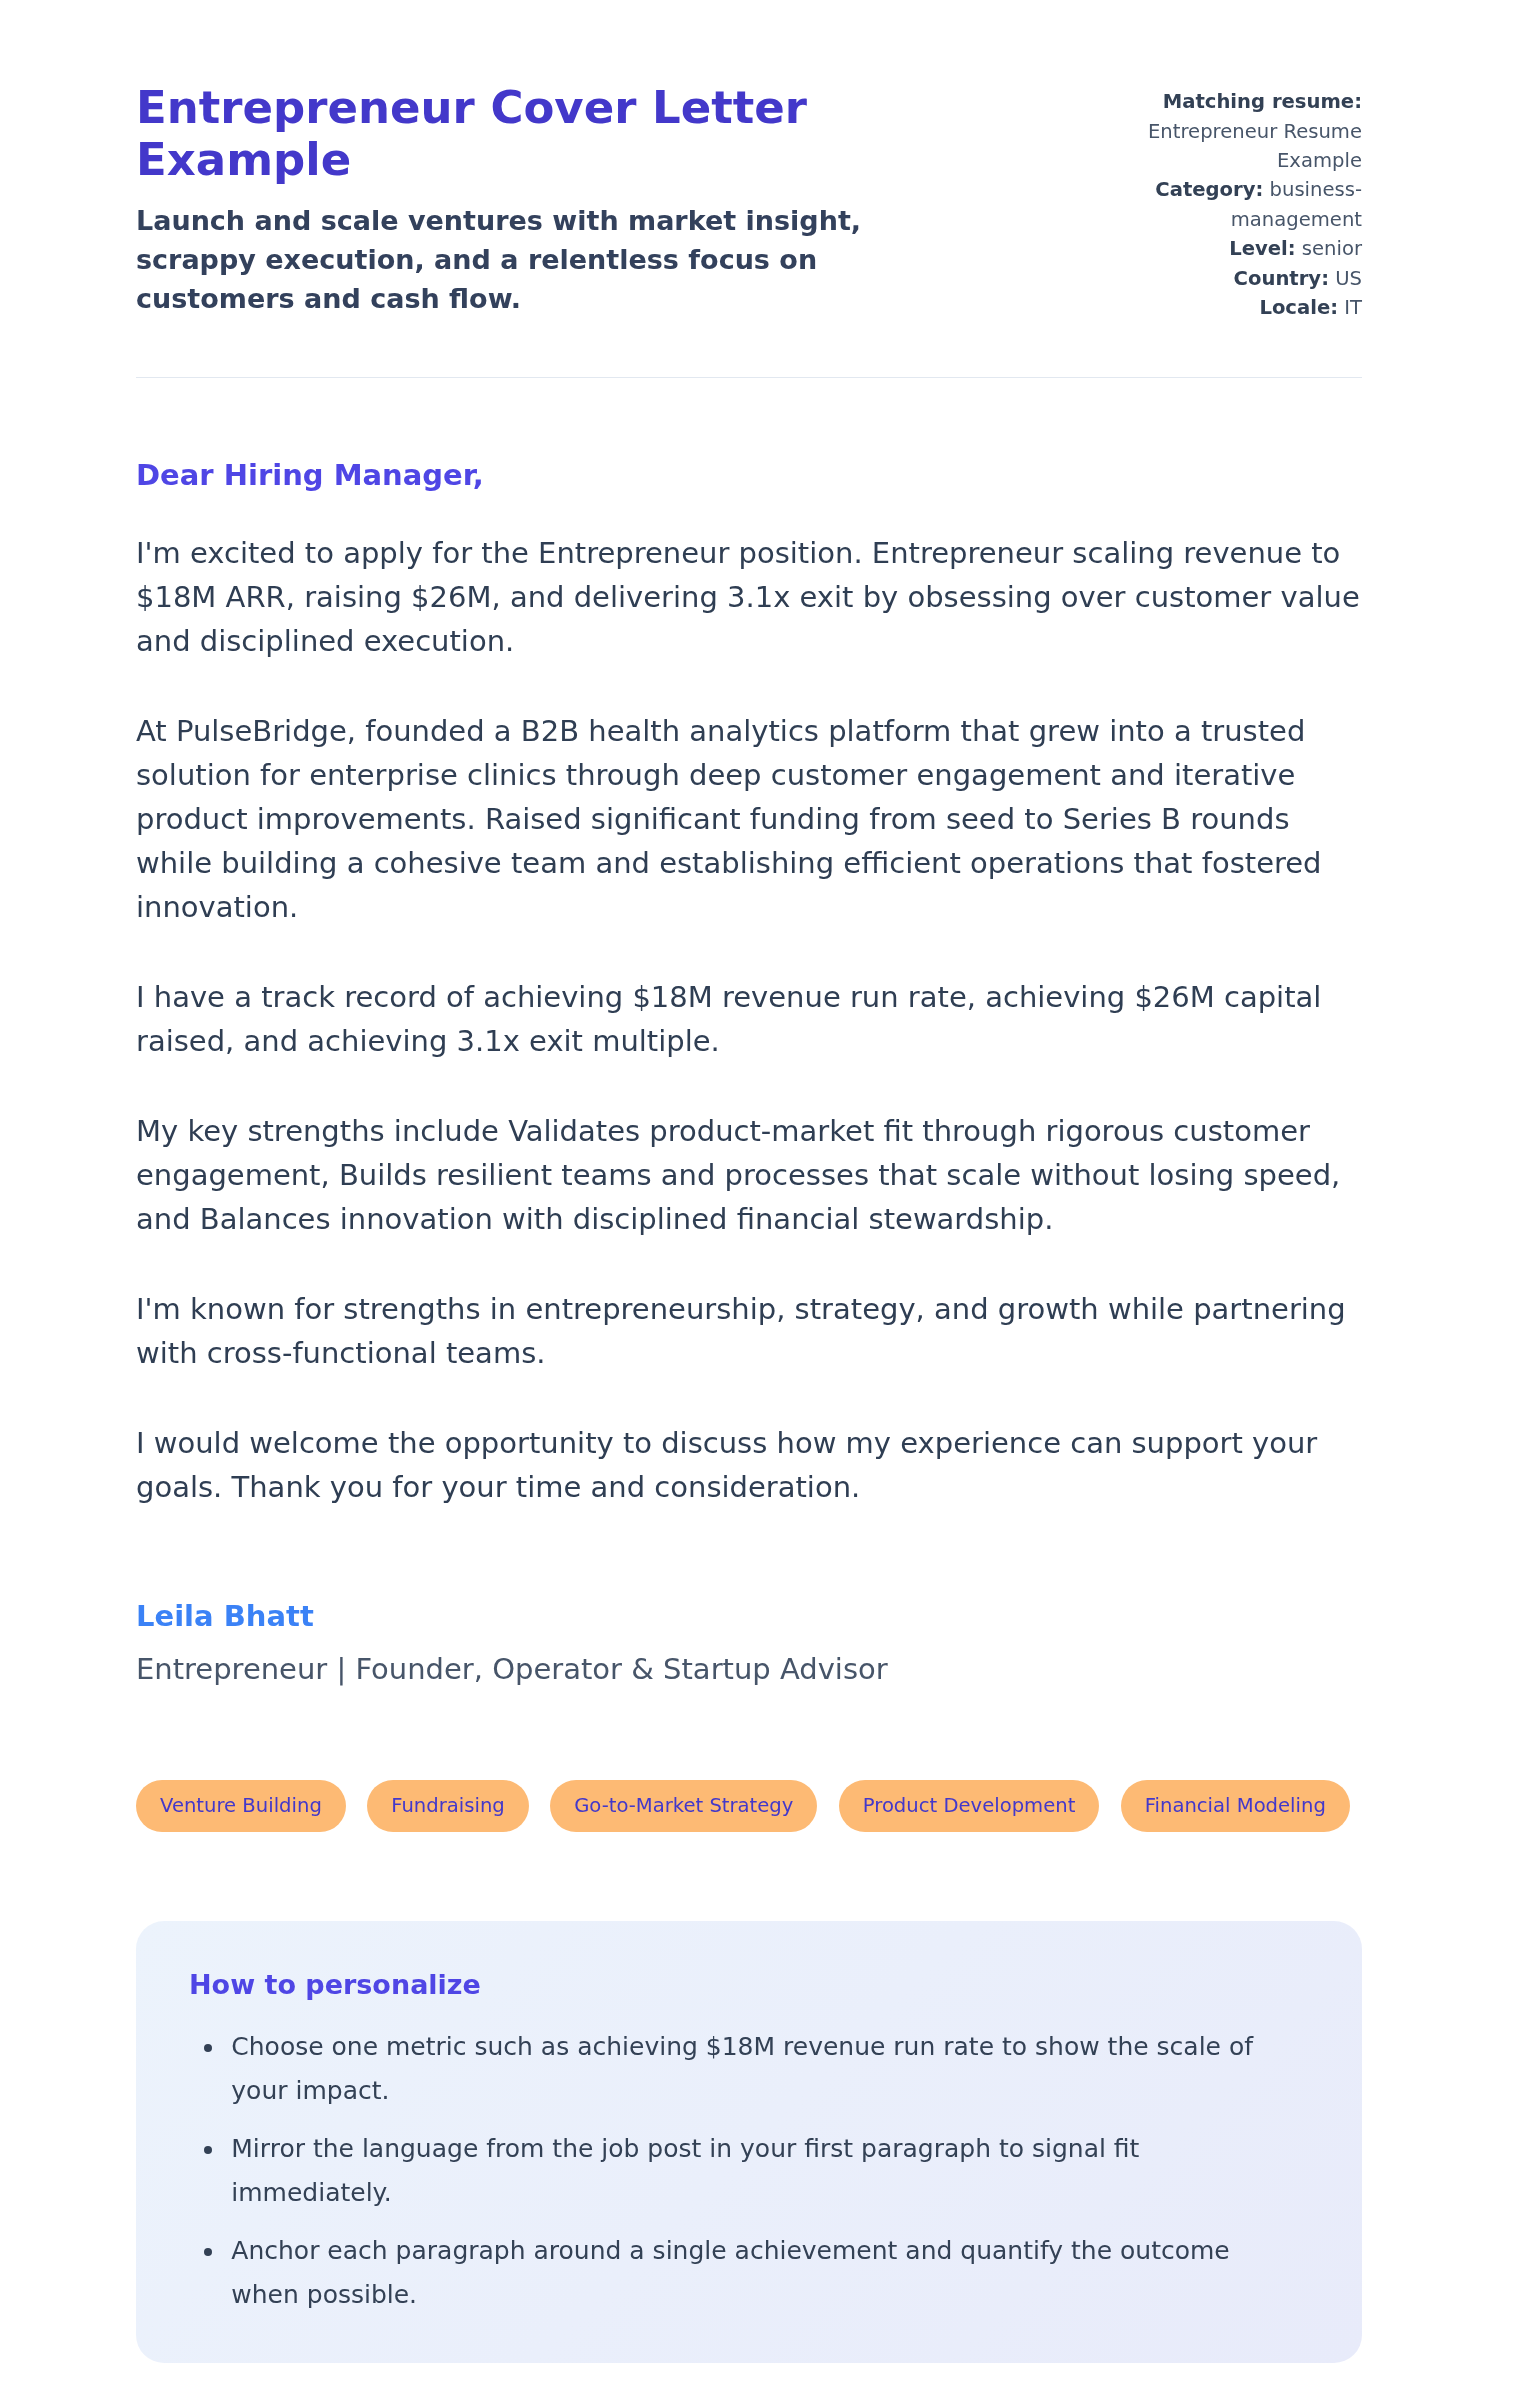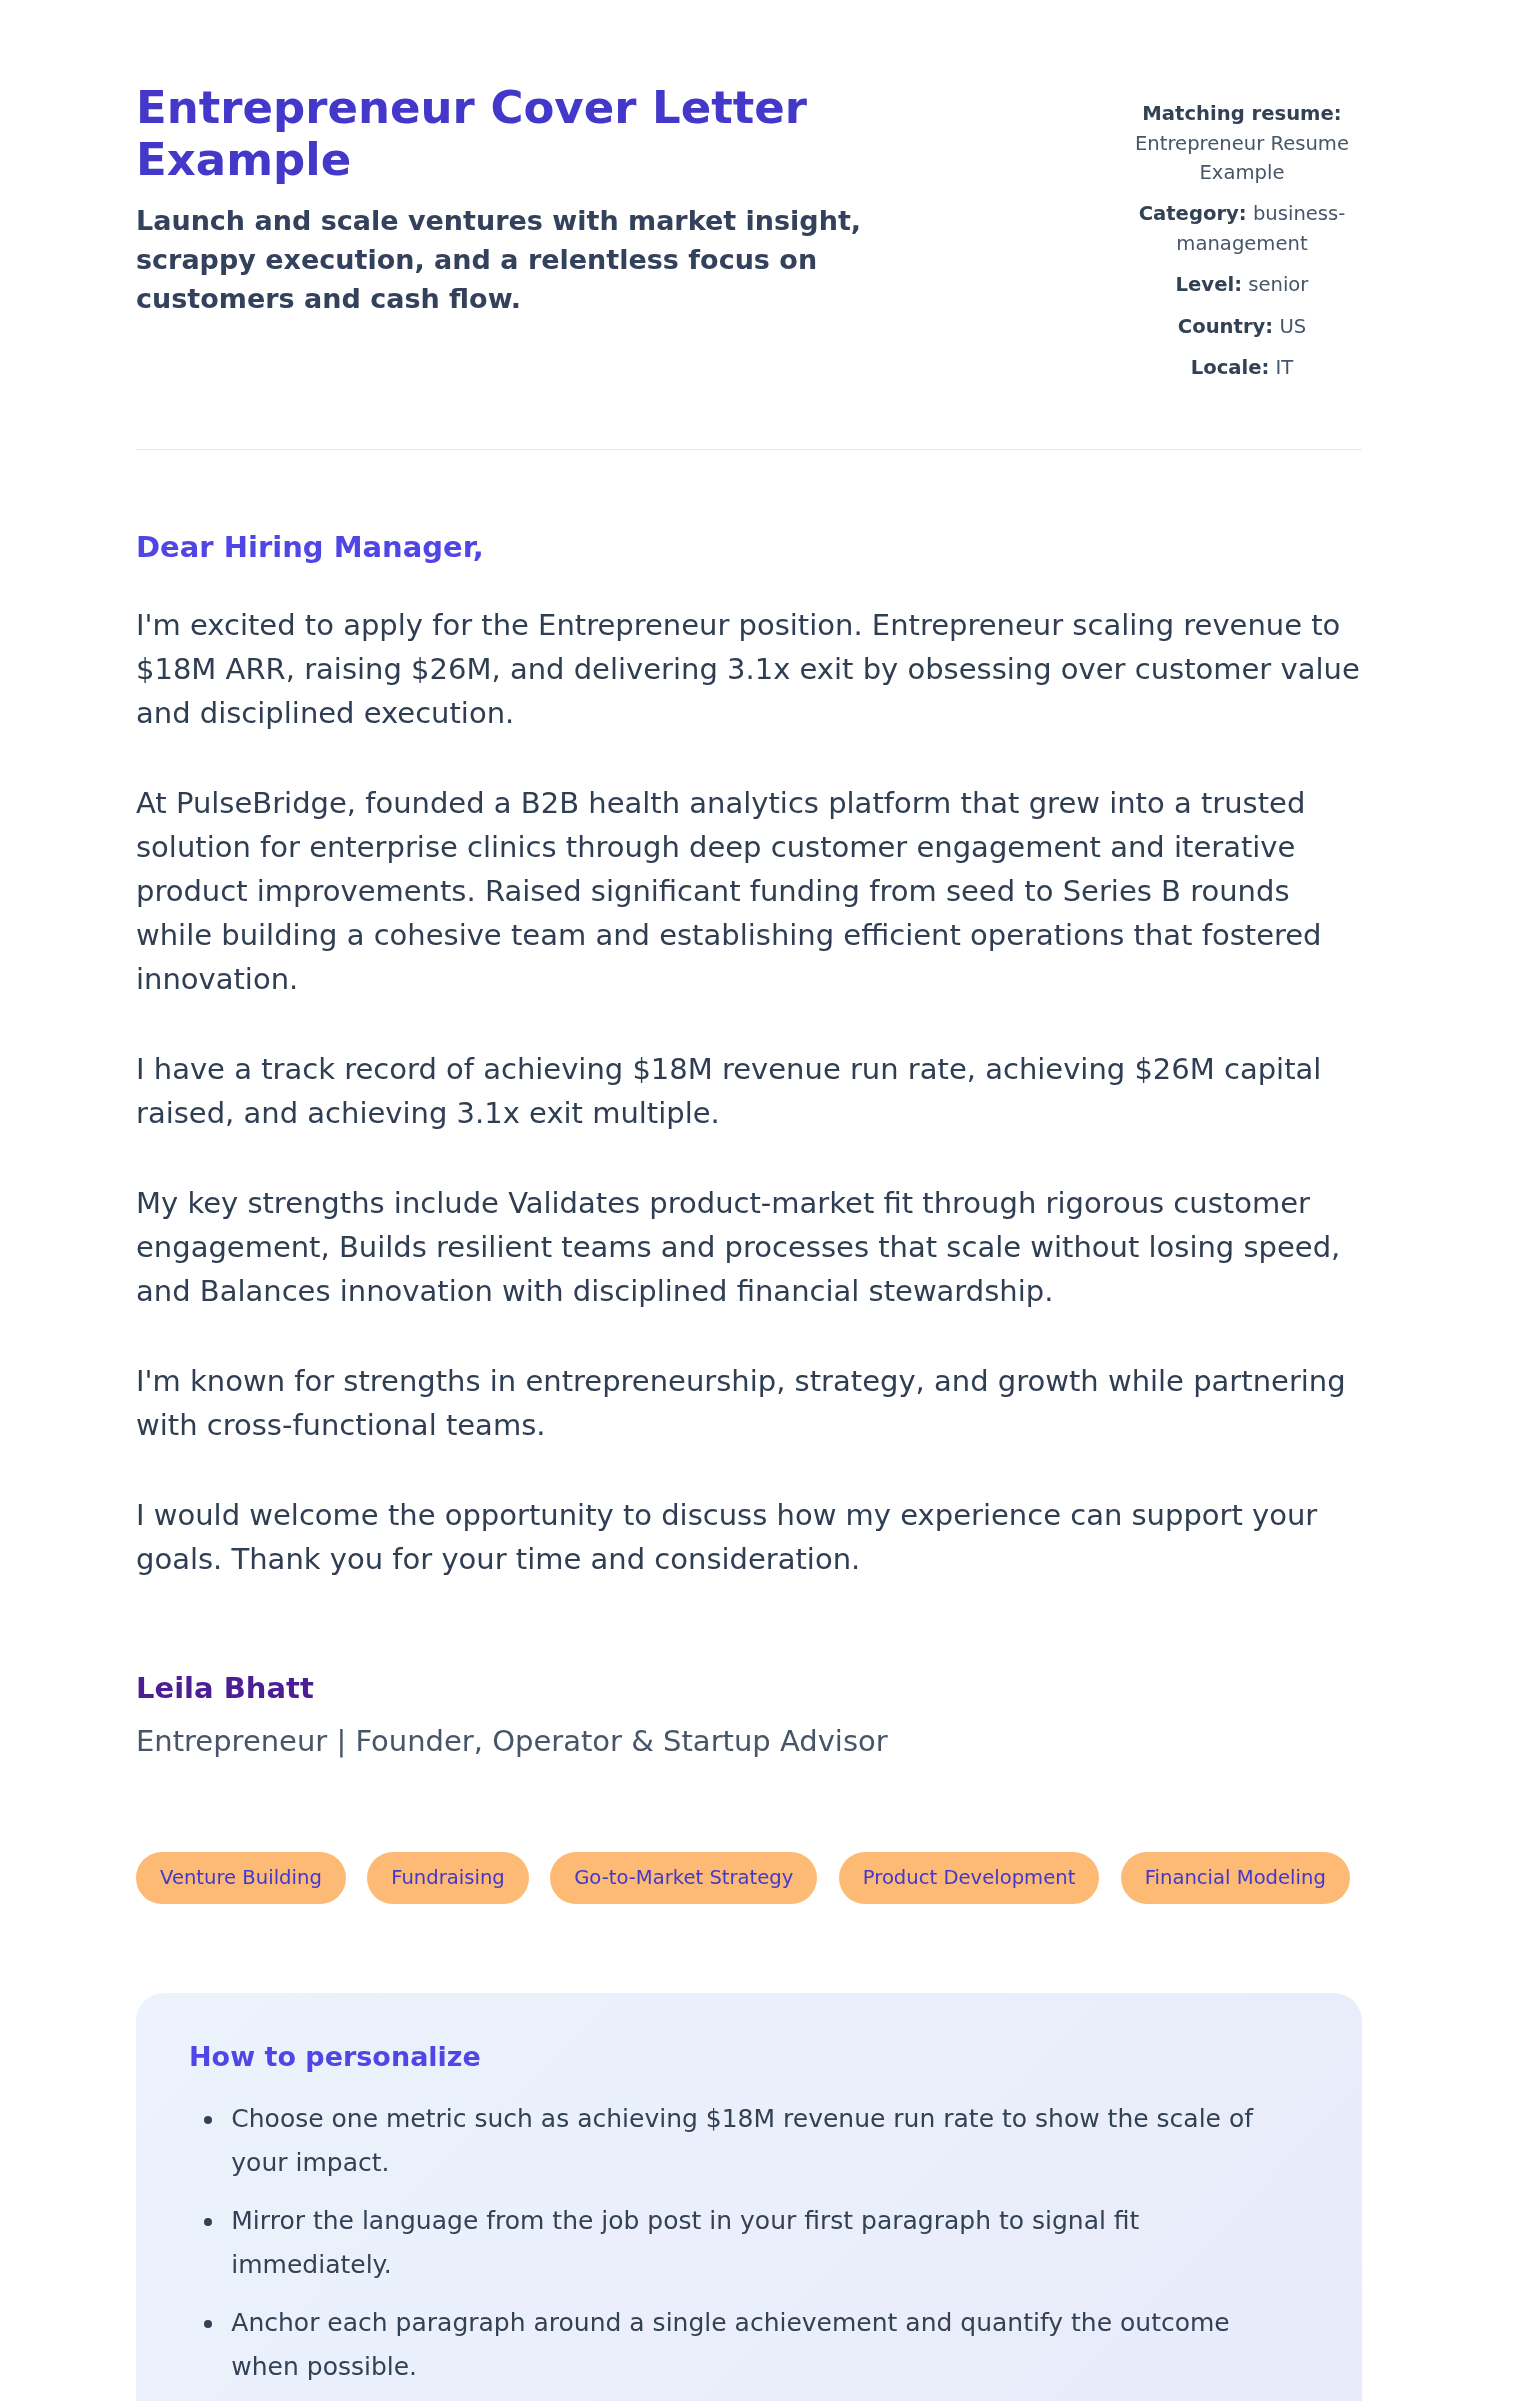--- a/index.html
+++ b/index.html
@@ -38,42 +38,42 @@
   }
   .meta {
     width: 240px;
     flex: 0 0 240px;
     text-align: right;
     font-size: 19.6px;
     line-height: 1.5;
     color: #475569;
     padding-top: 5.3px;
   }
-  .meta-row { margin: 12px; text-align: center; }
+  .meta-row { margin: 0; }
   .meta-label { font-weight: bold; color: #334155; }
   .divider {
     border: none;
     border-top: 0.9px solid #e2e8f0;
     margin: 55px 0 0 0;
   }
   .letter {
     margin-top: 75px;
     font-size: 29px;
     line-height: 44px;
     color: #2f3e53;
   }
   .salutation {
     color: #4f46e5;
     font-weight: bold;
     margin: 0 0 34px 0;
   }
   .para { margin: 0 0 46px 0; }
   .sig-name {
     font-weight: bold;
-    color: #4c1d95;
+    color: #3b82f6;
     margin: 85px 0 0 0;
   }
   .sig-role { color: #475569; margin: 9px 0 0 0; }
   .tags {
     display: flex;
     flex-wrap: wrap;
     gap: 21.4px;
     margin-top: 89px;
   }
   .tag {

